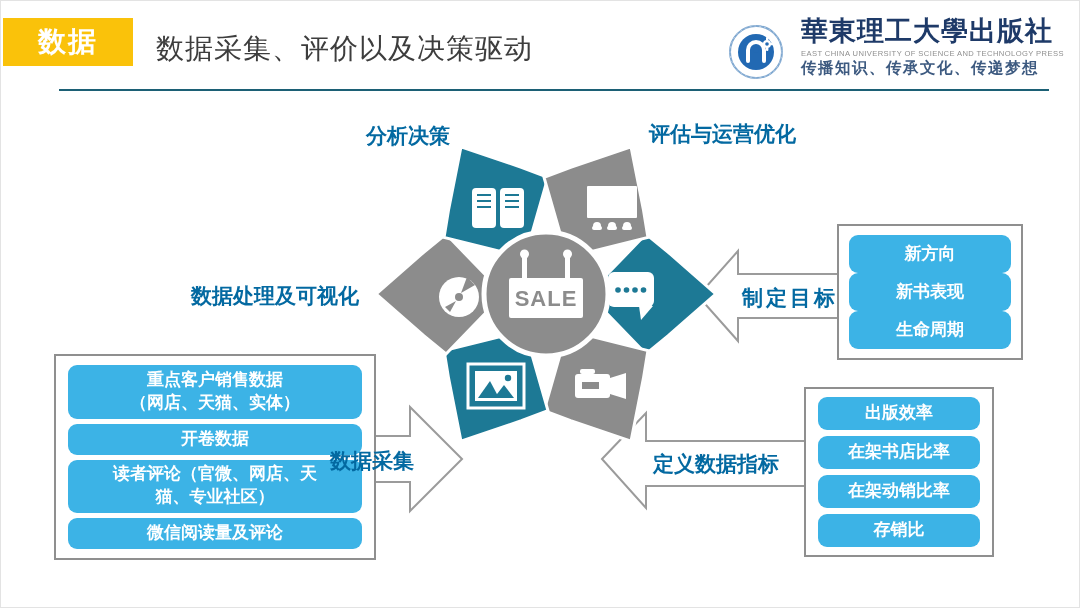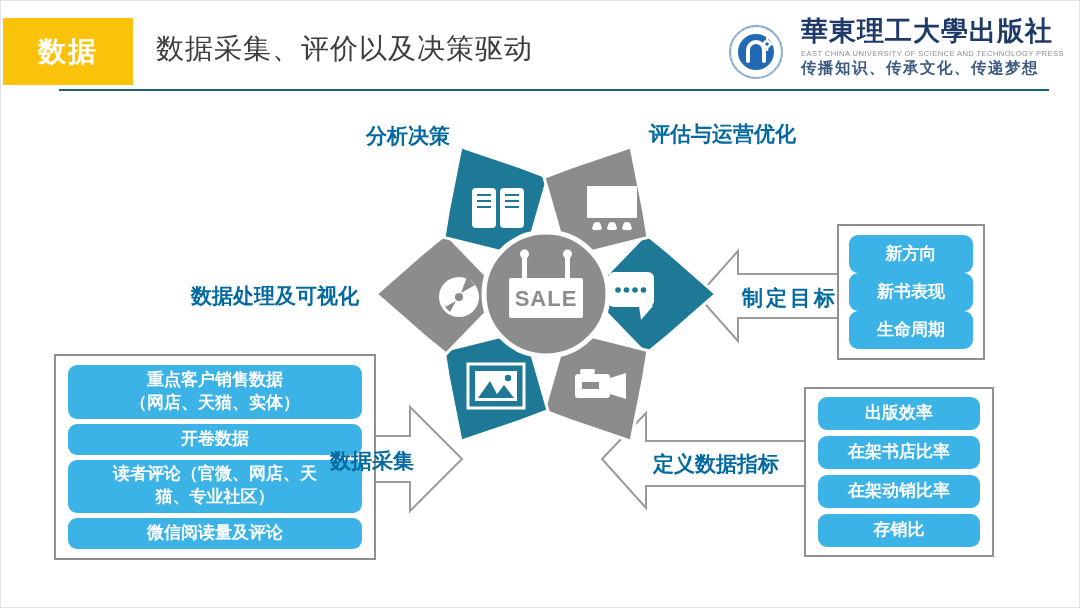--- a/index.html
+++ b/index.html
@@ -3,21 +3,21 @@
 <meta charset="utf-8">
 <style>
   html,body{margin:0;padding:0;background:#fff;}
   .slide{
     position:relative; width:1080px; height:608px; overflow:hidden;
     background:#ffffff; border:1px solid #e3e3e3; box-sizing:border-box;
     font-family:"Liberation Sans", sans-serif; color:#333;
   }
   
   .badge{
-    position:absolute; left:2px; top:17px; width:130px; height:67px;
+    position:absolute; left:2px; top:17px; width:130px; height:48px;
     background:var(--badge-yellow,#fac20a); color:#fff; font-size:28px; font-weight:700;
     display:flex; align-items:center; justify-content:center; letter-spacing:2px;
   }
   .page-title{
     position:absolute; left:155px; top:29px; margin:0;
     font-size:28px; font-weight:400; color:#3d3d3d; letter-spacing:1px;
   }
   .header-divider{
     position:absolute; left:58px; top:88px; width:990px; height:2px;
     background:var(--divider-teal,#1c6075);
@@ -45,21 +45,21 @@
   .wedge-gray{fill:var(--gray,#8c8c8c);}
   .icon-white{fill:#ffffff;}
   .icon-teal{fill:var(--teal,#1d7995);}
   .icon-gray{fill:var(--gray,#8c8c8c);}
   
   .panel{
     position:absolute; background:#fff; border:2px solid #8f8f8f; box-sizing:border-box;
     display:flex; flex-direction:column; z-index:5;
   }
   .panel-sources{left:53px; top:353px; width:322px; height:206px; padding:9px 12px; gap:5px;}
-  .panel-goals{left:836px; top:223px; width:148px; height:136px; padding:9px 10px; justify-content:space-between;}
+  .panel-goals{left:836px; top:223px; width:186px; height:136px; padding:9px 10px; justify-content:space-between;}
   .panel-metrics{left:803px; top:378px; width:190px; height:170px; padding:8px 12px; gap:6px;margin-top:8px;}
   .blue-box{
     background:var(--box-blue,#3cb3e6); color:#fff; font-weight:700; font-size:17px;
     border-radius:9px; display:flex; align-items:center; justify-content:center;
     text-align:center; white-space:pre-line; flex:1 1 auto; line-height:1.35; padding:2px 4px; box-sizing:border-box;
   }
 </style>
 </head>
 <body>
 

